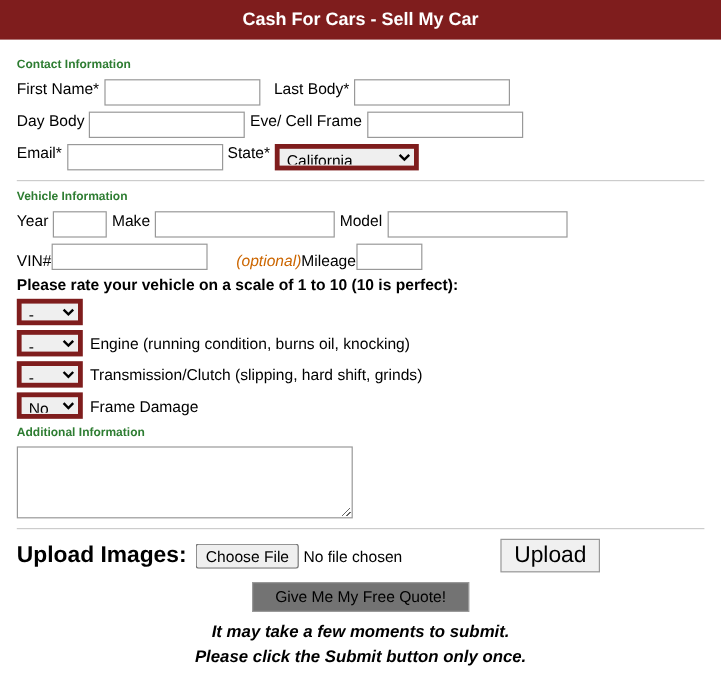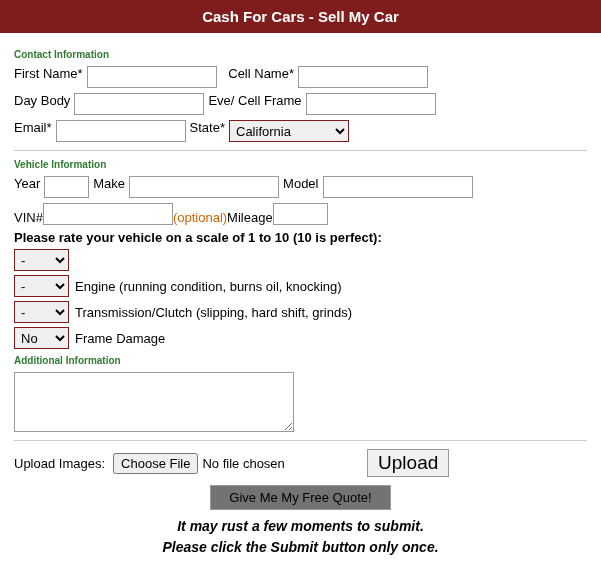--- a/index.html
+++ b/index.html
@@ -37,21 +37,21 @@
       font-size: 13px;
       white-space: nowrap;
     }
     input[type="text"] {
       border: 1px solid #999;
       padding: 2px 4px;
       font-size: 13px;
       height: 22px;
     }
     select {
-      border: 1px solid #7f1d1d;
+      border: 4px solid #7f1d1d;
       padding: 1px 2px;
       font-size: 13px;
       height: 22px;
     }
     .input-sm { width: 130px; }
     .input-md { width: 150px; }
     .input-xs { width: 45px; }
     .input-xxs { width: 55px; }
     .input-state { width: 120px; }
     .divider {
@@ -68,40 +68,42 @@
       display: flex;
       align-items: center;
       margin-bottom: 4px;
       gap: 6px;
     }
     .rating-select {
       width: 55px;
     }
     .optional {
       color: #cc6600;
+      font-style: italic;
+      margin-left: 24px;
     }
     textarea {
       width: 280px;
       height: 60px;
       border: 1px solid #999;
       font-size: 13px;
       resize: vertical;
       display: block;
       margin-top: 4px;
     }
     .upload-row {
       display: flex;
       align-items: center;
       gap: 8px;
       margin-top: 4px;
       margin-bottom: 4px;
     }
     .upload-label {
-      font-weight: normal;
-      font-size: 13px;
+      font-weight: bold;
+      font-size: 19px;
     }
     .upload-btn {
       border: 1px solid #999;
       background: #f0f0f0;
       padding: 2px 10px;
       font-size: 19px;
       cursor: pointer;
     }
     .submit-area {
       text-align: center;
@@ -138,21 +140,21 @@
   </div>
 
   <div class="content">
 
     <div class="section-title">Contact Information</div>
 
     <div class="form-row">
       <span class="form-label">First Name*</span>
       <input type="text" class="input-sm" style="">
       &nbsp;
-      <span class="form-label">Cell Name*</span>
+      <span class="form-label">Last Body*</span>
       <input type="text" class="input-sm" style="">
     </div>
 
     <div class="form-row">
       <span class="form-label">Day Body</span>
       <input type="text" class="input-sm" style="">
       <span class="form-label">Eve/ Cell Frame</span>
       <input type="text" class="input-sm" style="">
     </div>
 
@@ -221,19 +223,19 @@
 
     <div class="upload-row">
       <span class="upload-label">Upload Images:</span>
       <input type="file" style="font-size: 13px;">
       <button class="upload-btn">Upload</button>
     </div>
 
     <div class="submit-area">
       <button class="submit-btn">Give Me My Free Quote!</button>
       <div class="submit-note">
-        <span>It may rust a few moments to submit.</span><br>
+        <span>It may take a few moments to submit.</span><br>
         <span>Please click the Submit button only once.</span>
       </div>
     </div>
 
   </div>
 </div>
 
 </body></html>

